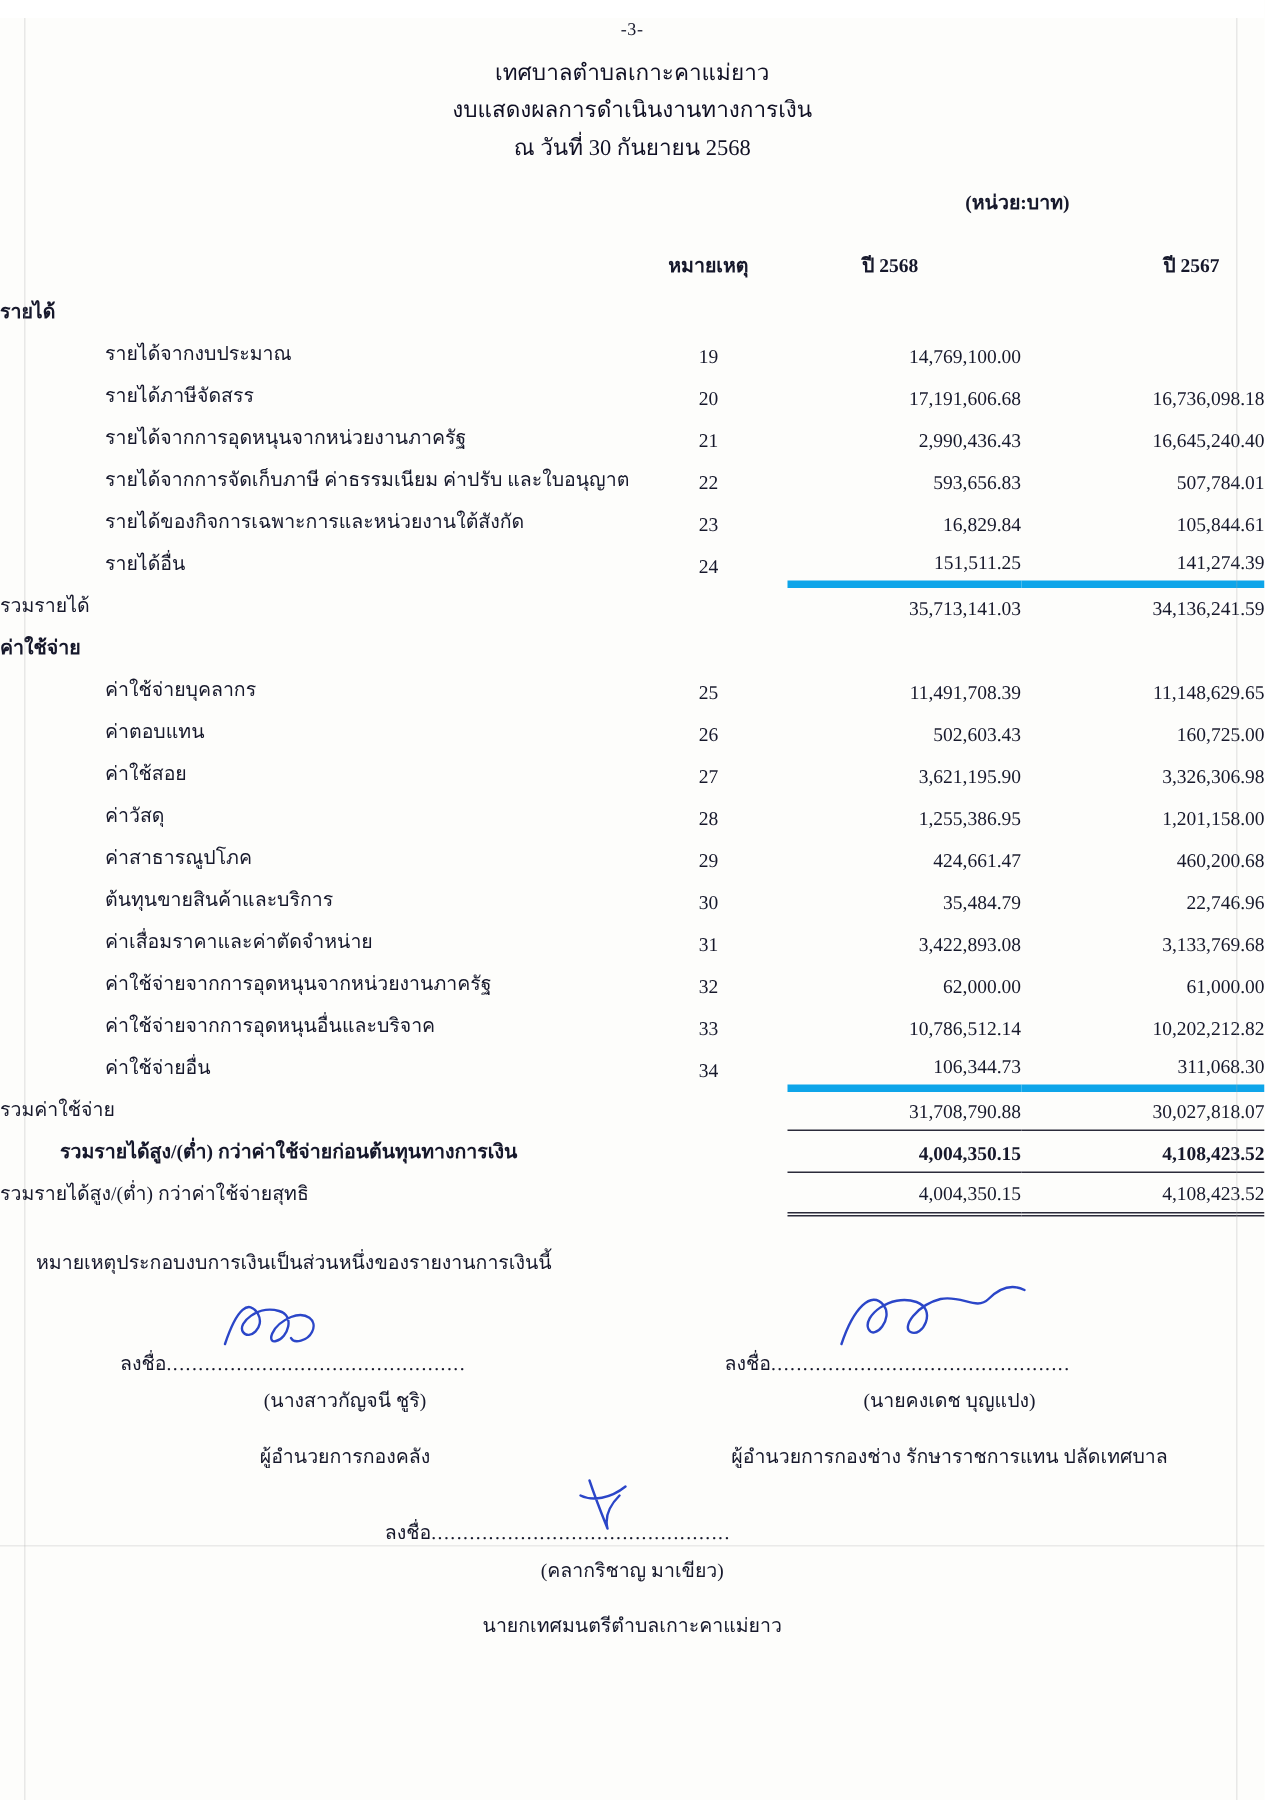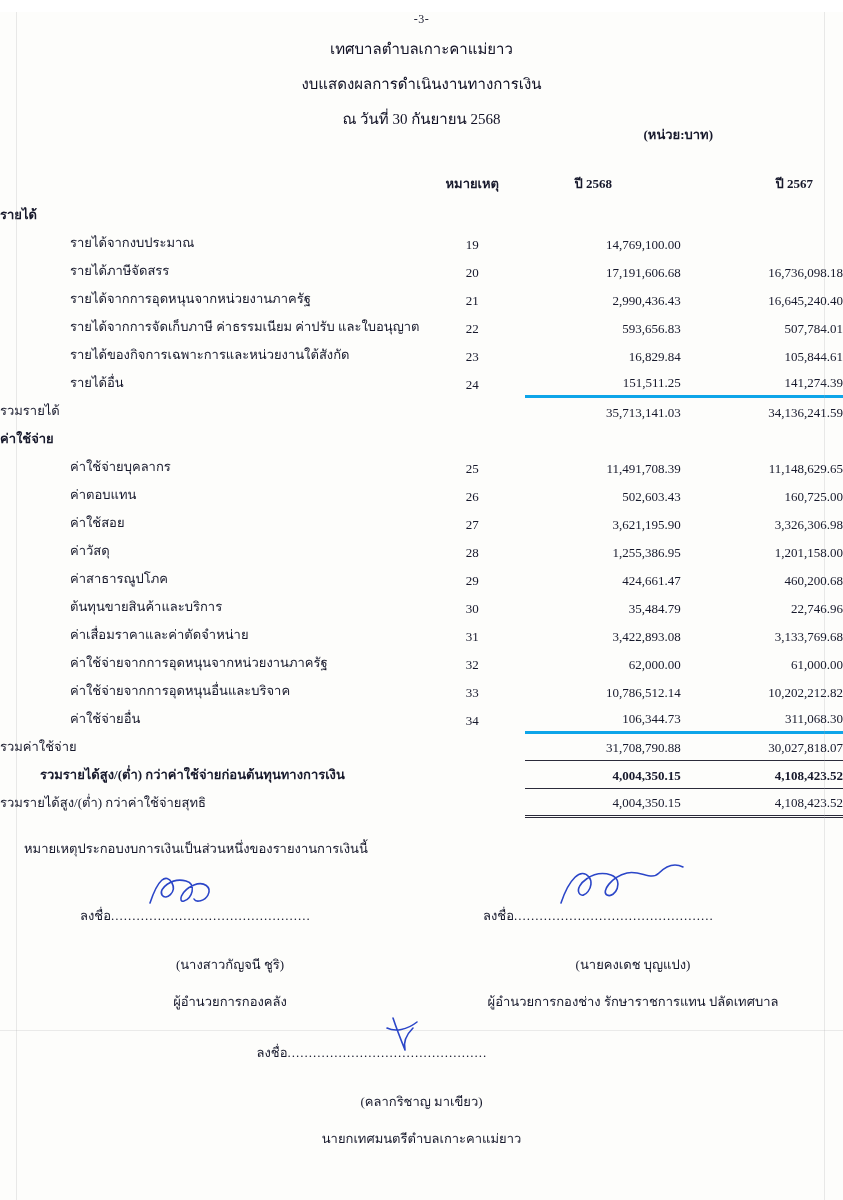--- a/index.html
+++ b/index.html
@@ -43,33 +43,32 @@
     letter-spacing: 0.5px;
   }
   .title-block {
     text-align: center;
     margin-top: 10px;
   }
   .title-block .line {
     font-size: 15px;
     line-height: 25px;
     color: #101024;
-    margin-top: 10px;
   }
   .unit-note {
     position: absolute;
     right: 130px;
     top: 112px;
     font-size: 13px;
     font-weight: bold;
   }
   table.fin {
     width: 100%;
     border-collapse: collapse;
-    margin-top: 40px;
+    margin-top: 53px;
     font-size: 13px;
   }
   table.fin th {
     font-weight: bold;
     font-size: 13px;
     padding-bottom: 6px;
   }
   .col-label { width: 340px; text-align: left; padding-left: 48px; }
   .col-note  { width: 130px; text-align: center; }
   .col-y1    { width: 160px; text-align: center; padding-right: 20px;}
@@ -84,21 +83,21 @@
     white-space: nowrap;
   }
   td.label.indent {
     padding-left: 70px;
   }
   td.note { text-align: center; }
   td.num1 { text-align: right; padding-right: 20px; font-variant-numeric: tabular-nums; }
   td.num2 { text-align: right; padding-right: 30px; font-variant-numeric: tabular-nums; }
   tr.section td.label { font-weight: bold; }
   tr.total td { font-weight: normal; }
-  tr.total td.num1, tr.total td.num2 { border-top: 3px solid #0ea5e9; }
+  tr.total td.num1, tr.total td.num2 { border-top: 5px solid #0ea5e9; }
   tr.grand td { font-weight: bold; padding-left: 40px; }
   tr.grand td.num1, tr.grand td.num2 { border-top: 1px solid #2b2b3a; }
   tr.final td.num1, tr.final td.num2 {
     border-top: 1px solid #2b2b3a;
     border-bottom: 3px double #2b2b3a;
   }
   .footnote {
     margin-top: 20px;
     padding-left: 24px;
     font-size: 13px;
@@ -121,21 +120,21 @@
   .sign-line {
     font-size: 13px;
     white-space: nowrap;
     text-align: left;
   }
   .dots {
     letter-spacing: 1px;
   }
   .sign-name {
     font-size: 13px;
-    margin-top: 28px;
+    margin-top: 4px;
   }
   .sign-role {
     font-size: 13px;
     margin-top: 16px;
   }
   .sign-center {
     margin: 30px auto 0 auto;
     width: 330px;
     text-align: center;
     position: relative;

